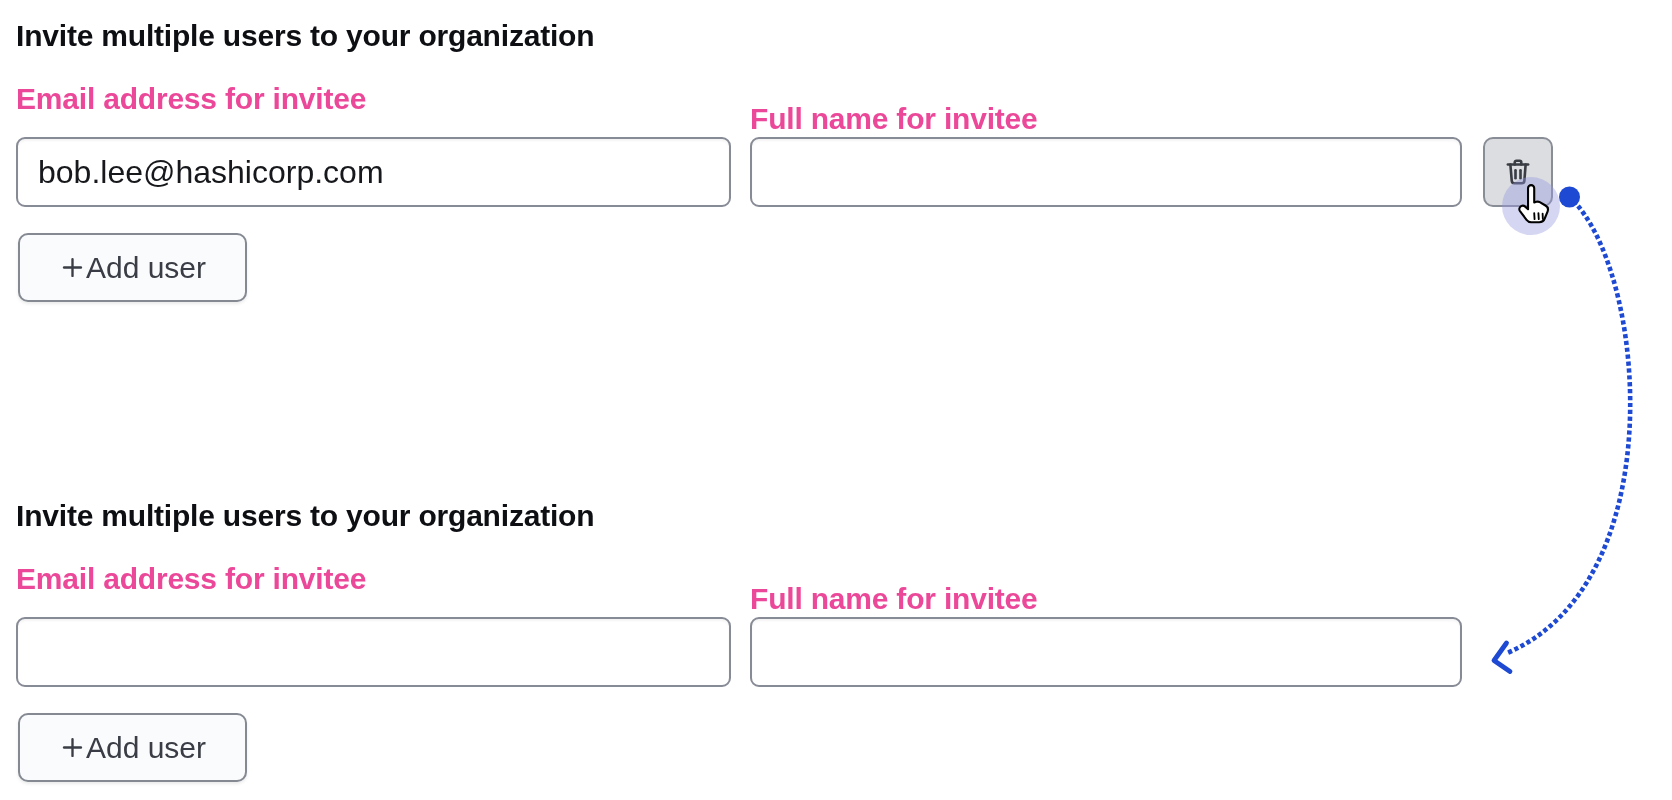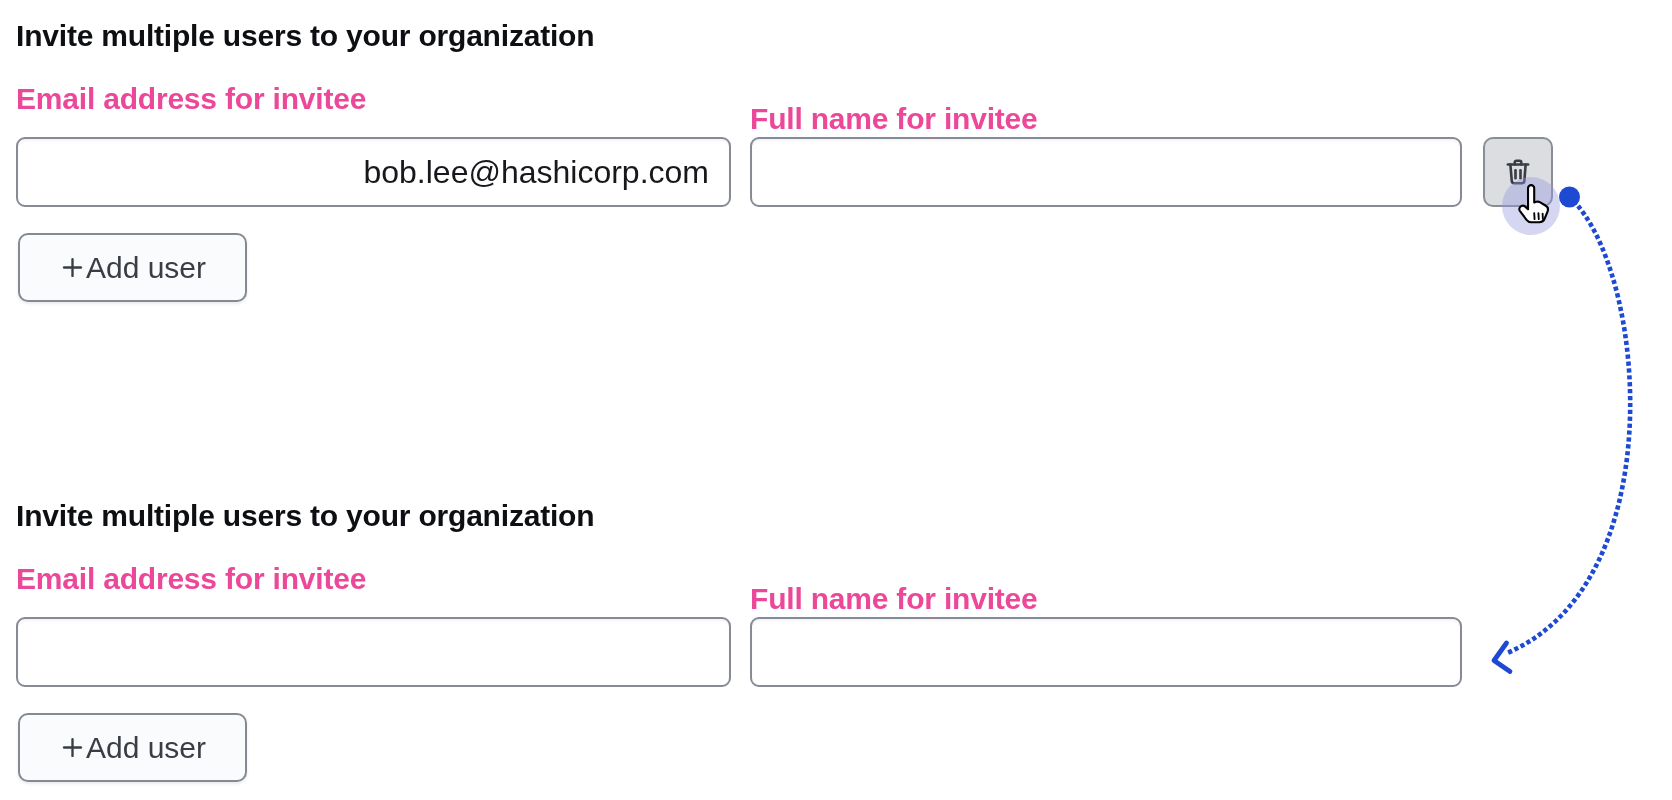--- a/index.html
+++ b/index.html
@@ -25,21 +25,20 @@
   }
   .label-email{left:16px;}
   .label-name{left:750px;margin-top:20px;}
 
   .text-input{
     position:absolute;top:137px;height:70px;box-sizing:border-box;
     border:2px solid #878b95;border-radius:9px;background:#ffffff;
     font-family:"Liberation Sans", sans-serif;
     font-size:32px;color:#17181c;padding:0 20px;outline:none;
     box-shadow:inset 0 2px 2px rgba(101,106,118,0.07);
-    text-align:right;
   }
   .input-email{left:16px;width:715px;}
   .input-name{left:750px;width:712px;}
 
   .add-user-btn{
     position:absolute;left:18px;top:233px;width:229px;height:69px;
     box-sizing:border-box;border:2px solid #858992;border-radius:10px;
     background:#fafbfc;color:#3a3d45;
     font-family:"Liberation Sans", sans-serif;
     font-size:30px;font-weight:400;

